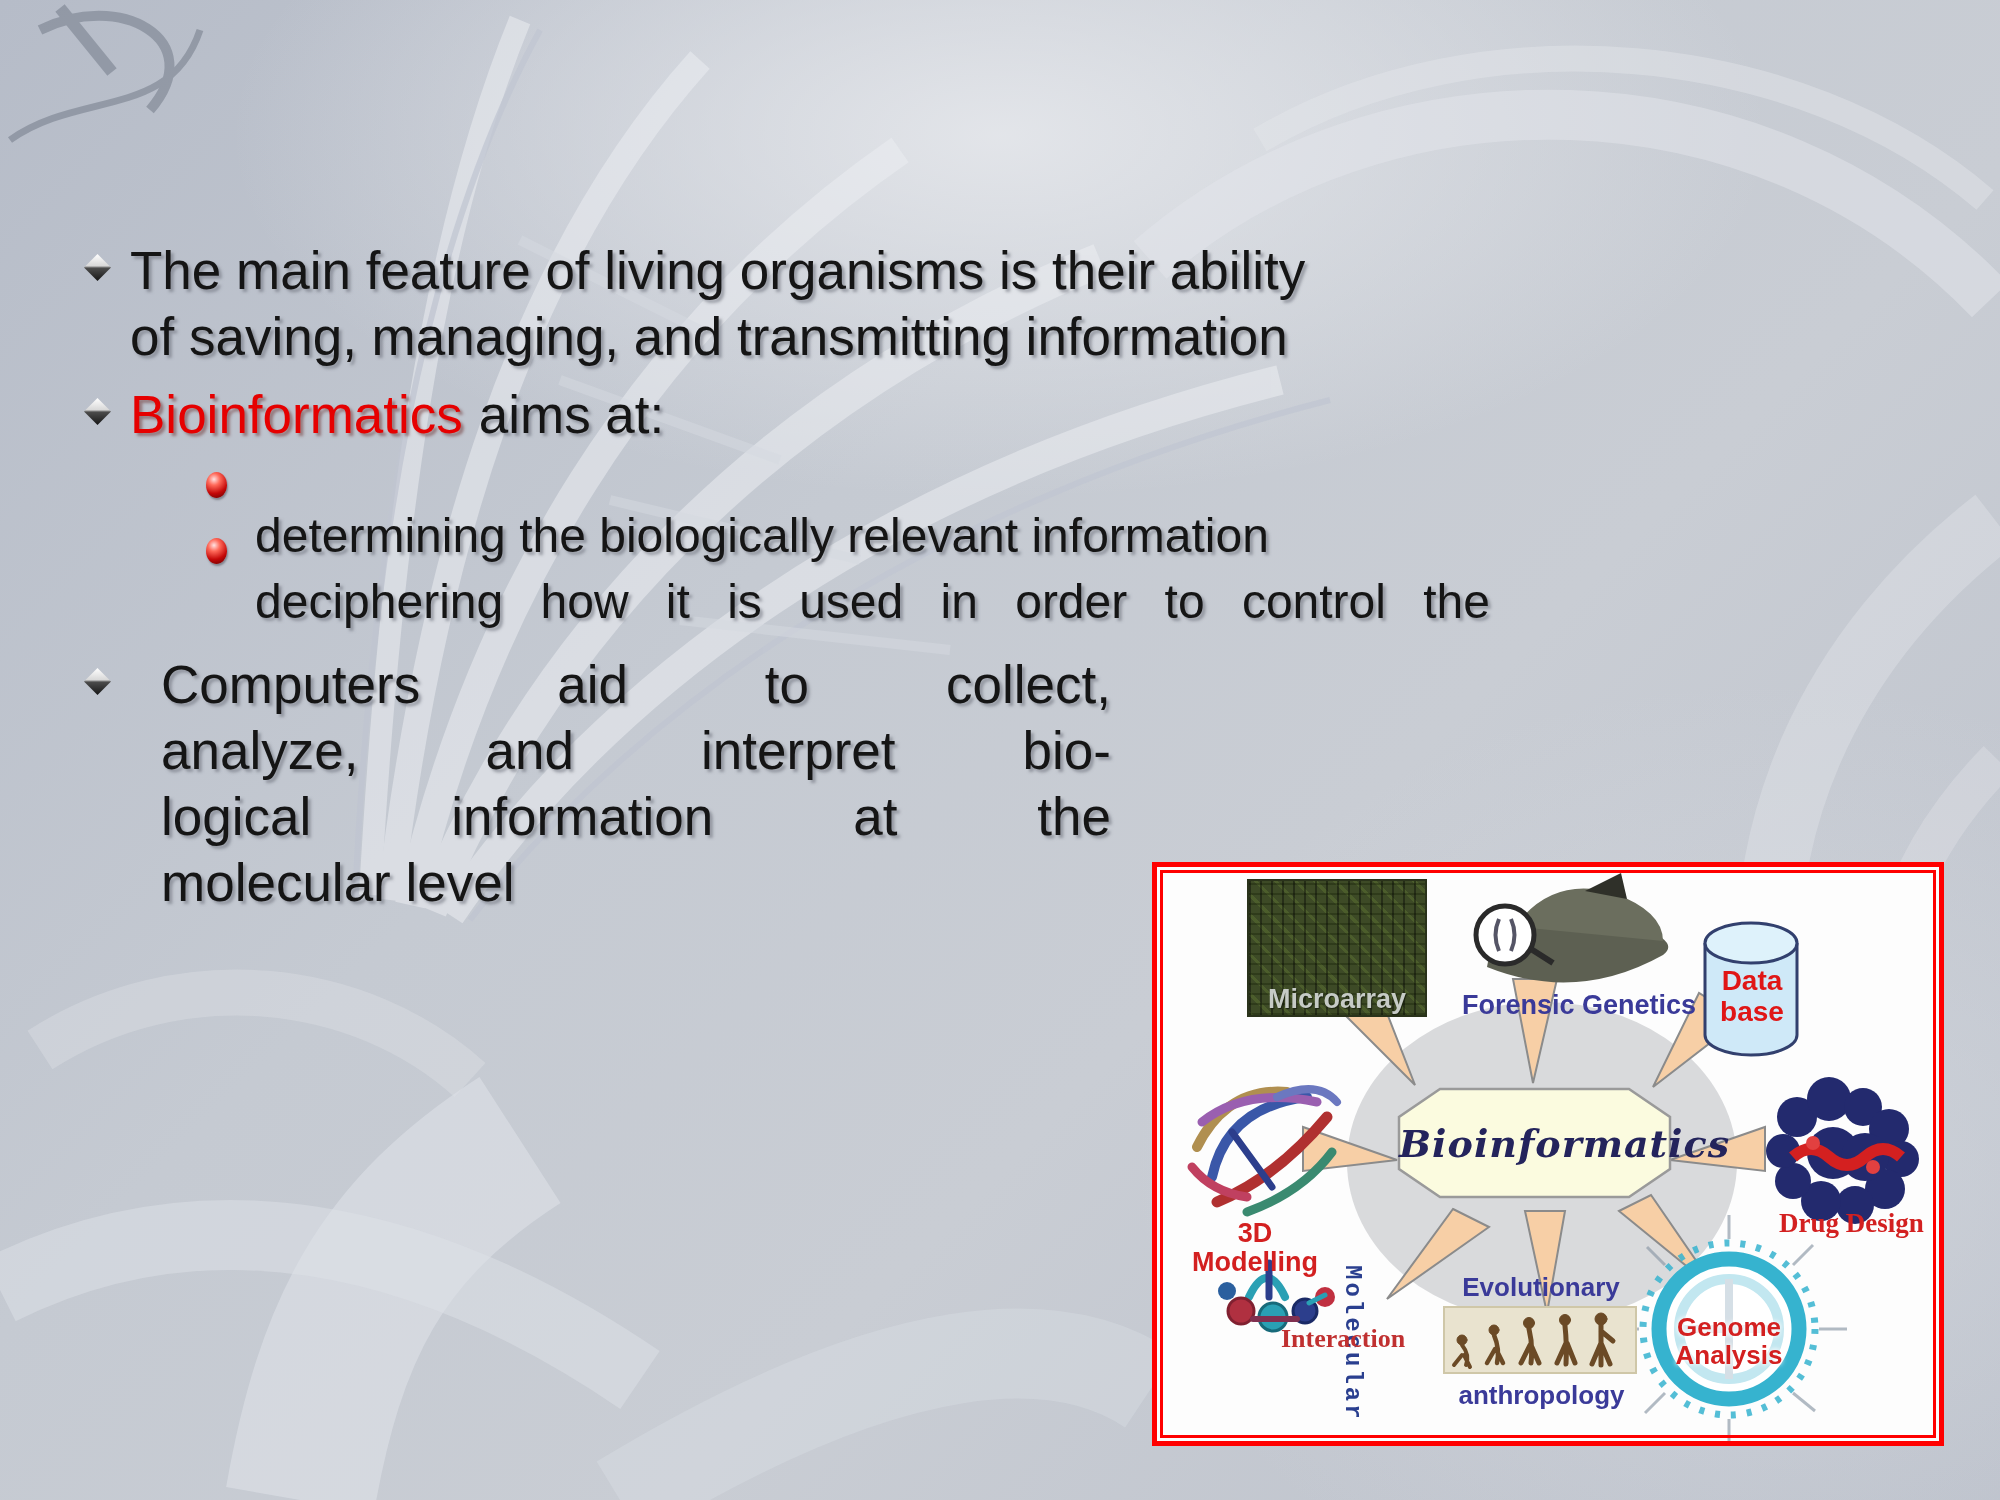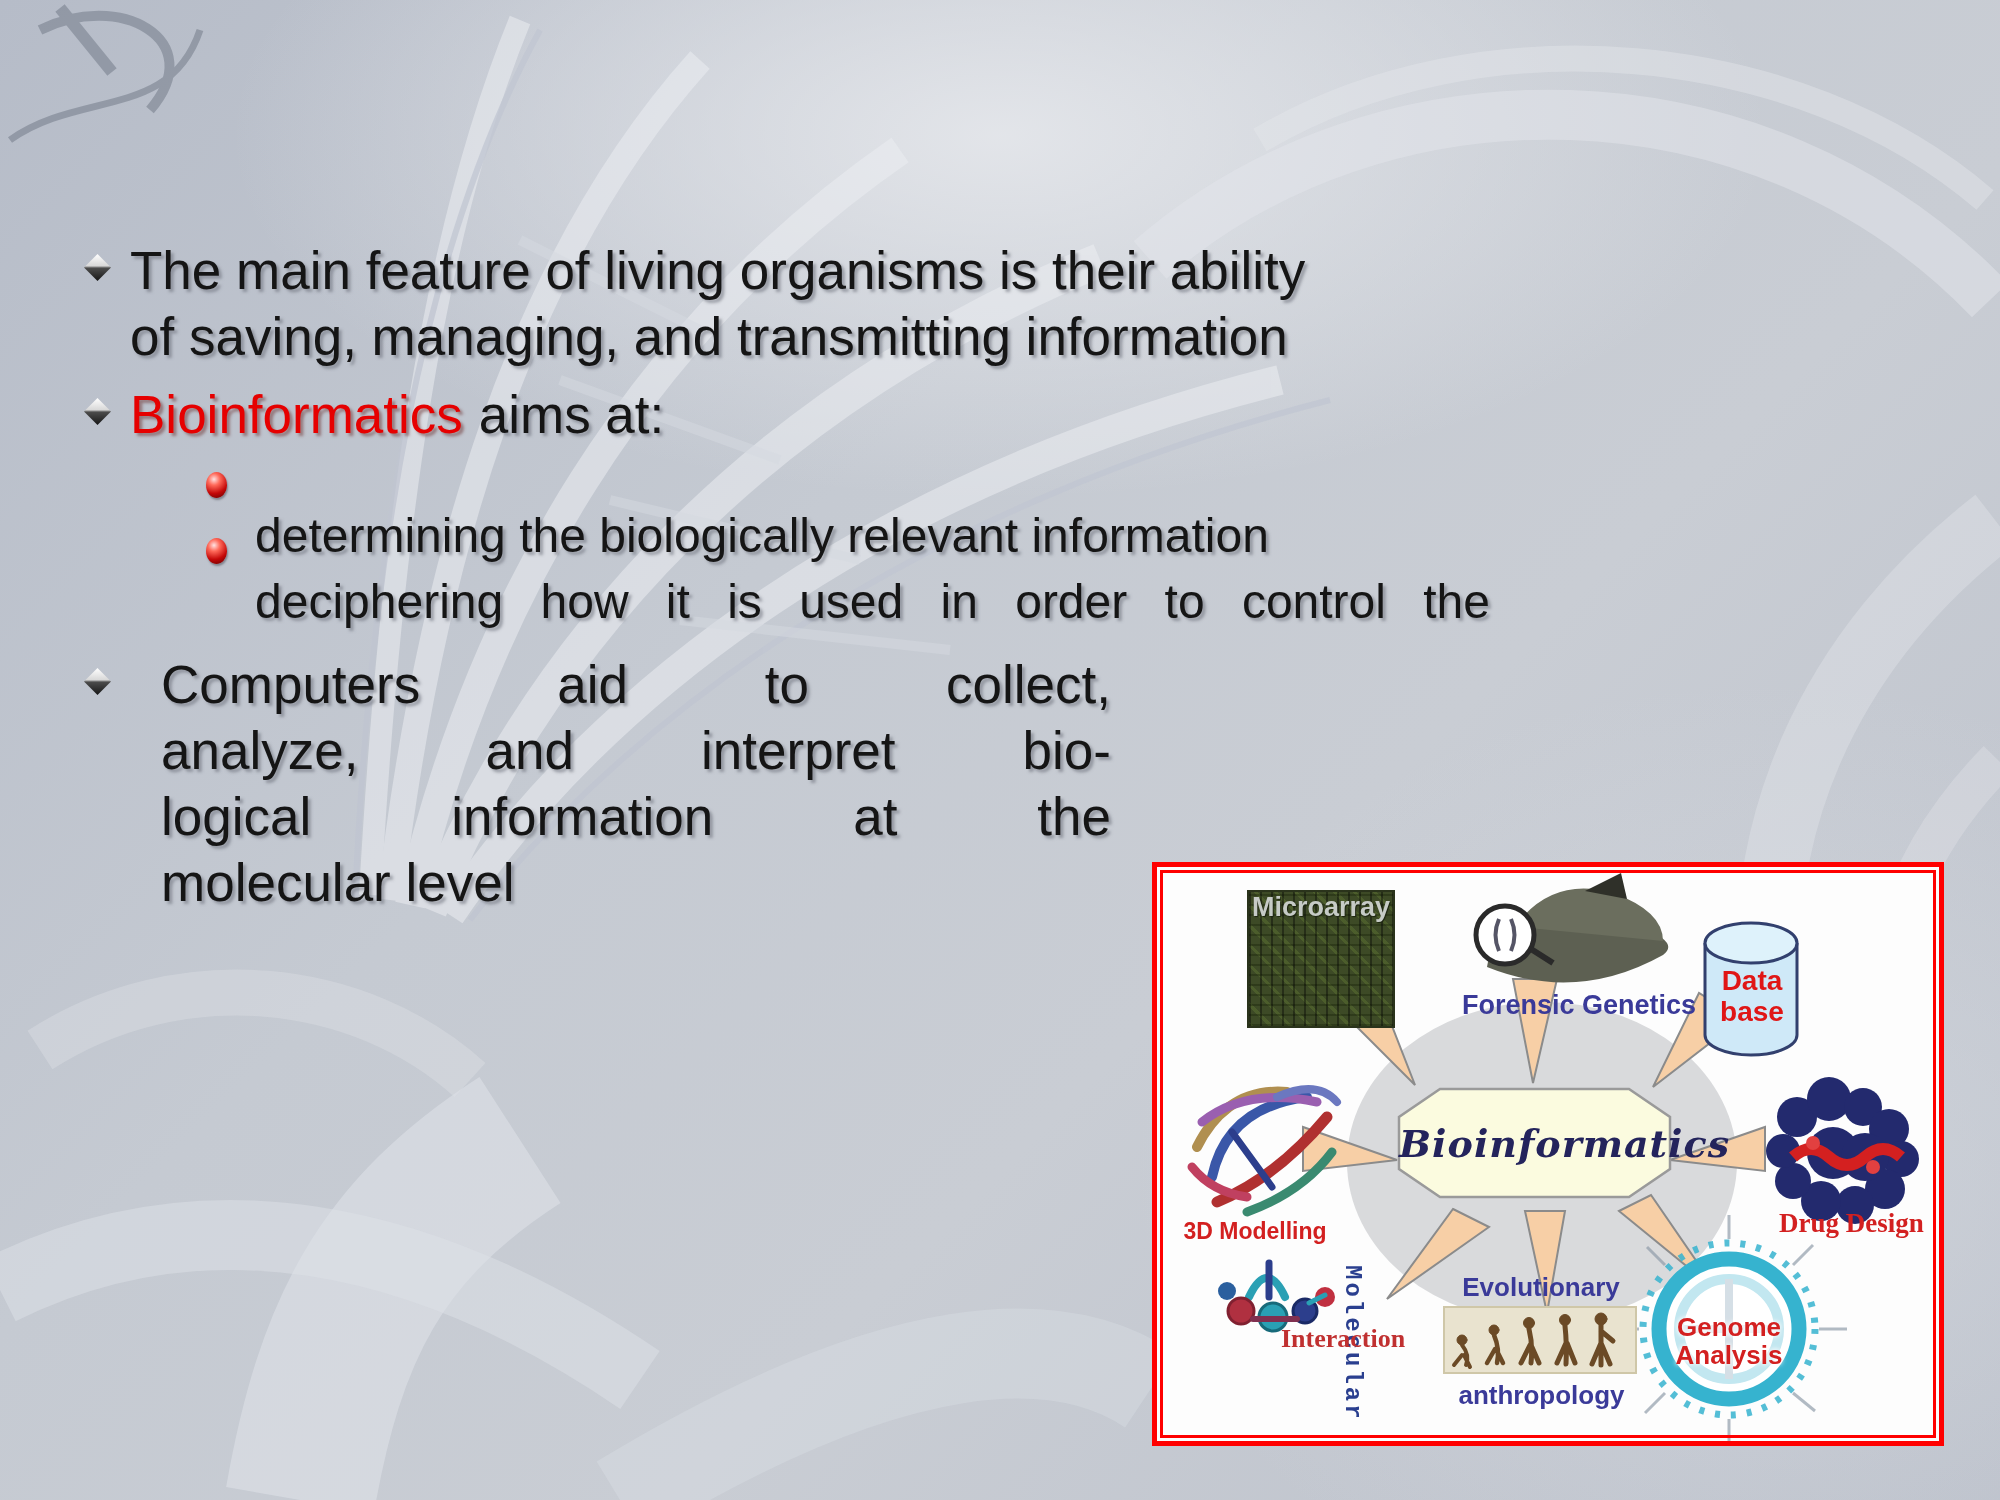--- a/index.html
+++ b/index.html
@@ -46,28 +46,28 @@
   .figure::after{content:"";position:absolute;inset:3px;border:3px solid #ff0000;pointer-events:none;}
   .fig-label{position:absolute;font-weight:bold;text-align:center;line-height:1.08;}
   .navy{color:#3a3a99;}
   .red{color:#d32020;}
   .center-label{
     position:absolute;left:242px;top:254px;width:276px;text-align:center;
     font-family:"DejaVu Serif",serif;font-style:italic;font-weight:bold;
     font-size:38px;color:#24245c;letter-spacing:1px;
   }
   .microarray{
-    position:absolute;left:90px;top:23px;width:148px;height:138px;
+    position:absolute;left:90px;top:12px;width:180px;height:138px;
     background-color:#3d4a26;
     background-image:
       repeating-linear-gradient(90deg, rgba(0,0,0,.38) 0 2px, transparent 2px 11px),
       repeating-linear-gradient(0deg, rgba(20,30,5,.35) 0 2px, transparent 2px 10px),
       repeating-linear-gradient(45deg, rgba(120,150,60,.25) 0 3px, transparent 3px 14px);
     border:2px solid #2a331b;box-sizing:border-box;
-    display:flex;align-items:flex-start;justify-content:center;
+    display:flex;align-items:flex-end;justify-content:center;
   }
   .microarray span{color:#c6cbc6;font-size:27px;font-weight:bold;text-shadow:1px 1px 1px #1c2410;}
   .db-text{position:absolute;left:548px;top:98px;width:94px;text-align:center;
     font-size:28px;line-height:31px;font-weight:bold;color:#e01616;}
   .vertical-label{
     position:absolute;left:182px;top:398px;height:170px;
     writing-mode:vertical-rl;text-orientation:mixed;
     font-family:"Liberation Mono",monospace;font-weight:bold;font-size:24px;
     color:#2a3f8f;letter-spacing:3px;
   }
@@ -265,21 +265,21 @@
     </svg>
 
     <div class="microarray">
       <span>Microarray</span>
     </div>
     <div class="fig-label navy" style="left:282px;top:124px;width:280px;font-size:27px;">Forensic Genetics</div>
     <div class="db-text">
       <div>Data</div>
       <div>base</div>
     </div>
-    <div class="fig-label red" style="left:18px;top:352px;width:160px;font-size:23px;">3D Modelling</div>
+    <div class="fig-label red" style="left:18px;top:352px;width:160px;font-size:27px;">3D Modelling</div>
     <div class="fig-label red" style="left:612px;top:342px;width:165px;font-size:27px;font-family:Liberation Serif, serif;">Drug Design</div>
     <div class="vertical-label">Molecular</div>
     <div class="fig-label mono-red" style="left:86px;top:458px;width:200px;font-size:26px;font-weight:bold;">Interaction</div>
     <div class="fig-label navy" style="left:298px;top:406px;width:172px;font-size:26px;">Evolutionary</div>
     <div class="fig-label navy" style="left:292px;top:514px;width:185px;font-size:26px;">anthropology</div>
     <div class="fig-label red" style="left:474px;top:446px;width:196px;font-size:26px;text-shadow:0 0 4px #ffffff,0 0 6px #ffffff;">Genome Analysis</div>
     <div class="center-label">Bioinformatics</div>
   </div>
 
 </div>

